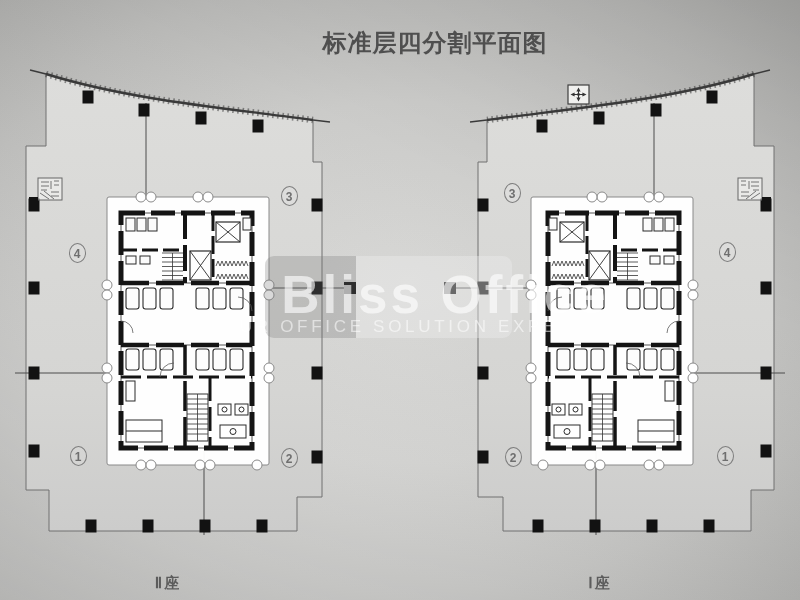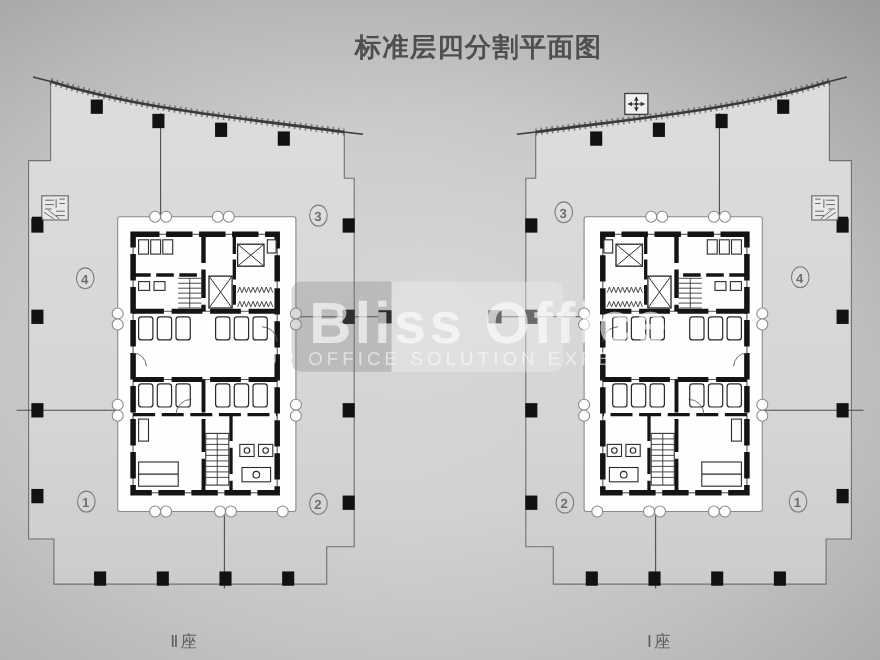--- a/index.html
+++ b/index.html
@@ -29,21 +29,21 @@
     white-space:nowrap;
   }
   .wm-tagline{
     position:absolute;left:399px;top:317px;transform:translateX(-50%);
     font-size:17px;font-weight:400;letter-spacing:3.7px;color:rgba(255,255,255,0.55);
     white-space:nowrap;
     text-align:center;
   }
   .tower-label{
     position:absolute;transform:translateX(-50%);
-    font-size:15px;font-weight:normal;color:#5c5c5c;letter-spacing:2px;white-space:nowrap;
+    font-size:15px;font-weight:bold;color:#5c5c5c;letter-spacing:2px;white-space:nowrap;
   }
   .tower-label.t2{left:168px;top:574px;}
   .tower-label.t1{left:600px;top:574px;}
   .zone-marker{
     position:absolute;width:17px;height:20px;border:1.4px solid #7d7d7d;border-radius:50%;
     color:#6f6f6f;font-size:12px;font-weight:600;line-height:20px;text-align:center;
     box-sizing:border-box;background:rgba(255,255,255,0.10);
   }
 </style>
 </head>

